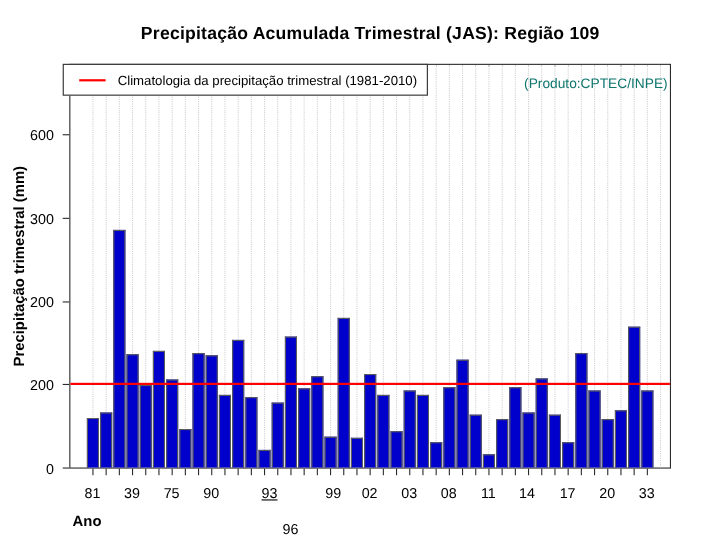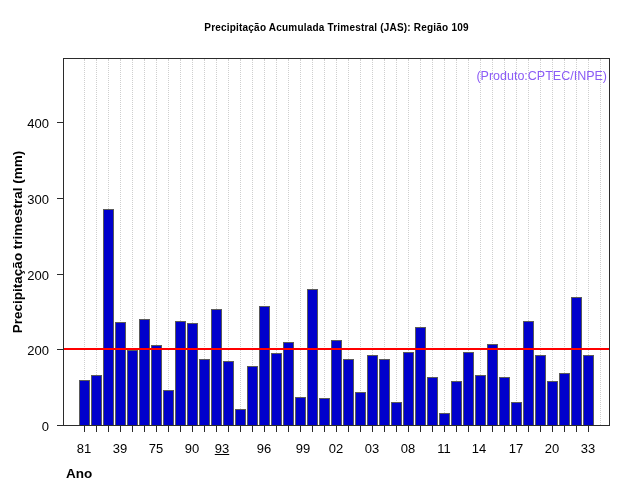--- a/index.html
+++ b/index.html
@@ -3,21 +3,21 @@
 <meta charset="utf-8">
 <style>
   html,body{margin:0;padding:0;background:#fff;}
   #chart{
     position:relative;width:640px;height:500px;background:#fff;
     font-family:"Liberation Sans","DejaVu Sans",sans-serif;color:#000;
     overflow:hidden;
   }
   .title{
     position:absolute;left:63px;top:22px;width:547px;text-align:center;
-    font-size:10px;font-weight:bold;letter-spacing:.2px;
+    font-size:16px;font-weight:bold;letter-spacing:.2px;
   }
   .plot{
     position:absolute;left:63px;top:58px;width:547px;height:368px;
     border:1px solid #2b2b2b;box-sizing:border-box;background:#fff;
   }
   .gridline{
     position:absolute;top:0;bottom:0;width:0;
     border-left:1px dotted #cfcfcf;z-index:1;
   }
   .bar{
@@ -28,21 +28,21 @@
     position:absolute;left:0;right:0;height:2px;background:#ff0000;z-index:3;
   }
   .legend{
     position:absolute;left:57px;top:58px;width:332px;height:29px;
     background:#fff;border:1px solid #2b2b2b;box-sizing:border-box;
     display:flex;align-items:center;z-index:5;
   }
   .legend-line{width:24px;height:2px;background:#ff0000;margin:0 11px 0 14px;flex:none;}
   .legend-text{font-size:12px;white-space:nowrap;}
   .watermark{
-    position:absolute;top:69px;right:33px;font-size:12.5px;color:#8b5cf6;
+    position:absolute;top:69px;right:33px;font-size:12.5px;color:#0f766e;
     z-index:4;white-space:nowrap;margin-left:34px;
   }
   .y-tick{position:absolute;width:6px;height:1px;background:#2b2b2b;left:57px;}
   .y-tick-label{
     position:absolute;left:0;width:49px;text-align:right;font-size:13px;
     transform:translateY(-50%);
   }
   .x-tick{position:absolute;top:426px;width:1px;height:6px;background:#2b2b2b;}
   .x-tick-label{
     position:absolute;top:441px;width:26px;text-align:center;font-size:13px;
@@ -148,58 +148,62 @@
       <div class="bar" style="left: 446.5px; height: 23px; background: rgb(0, 0, 204); border-color: rgb(90, 90, 90);"></div>
       <div class="bar" style="left: 458.5px; height: 104px; background: rgb(0, 0, 204); border-color: rgb(90, 90, 90);"></div>
       <div class="bar" style="left: 470.5px; height: 70px; background: rgb(0, 0, 204); border-color: rgb(90, 90, 90);"></div>
       <div class="bar" style="left: 482.5px; height: 44px; background: rgb(0, 0, 204); border-color: rgb(90, 90, 90);"></div>
       <div class="bar" style="left: 494.5px; height: 52px; background: rgb(0, 0, 204); border-color: rgb(90, 90, 90);"></div>
       <div class="bar" style="left: 506.5px; height: 128px; background: rgb(0, 0, 204); border-color: rgb(90, 90, 90);"></div>
       <div class="bar" style="left: 518.5px; height: 70px; background: rgb(0, 0, 204); border-color: rgb(90, 90, 90);"></div>
       <div class="climo-line" style="bottom: 75px; background: rgb(255, 0, 0);"></div>
     </div>
 
+  <div class="legend">
+    <span class="legend-line"></span>
+    <span class="legend-text">Climatologia da precipitação trimestral (1981-2010)</span>
+  </div>
 
   <div class="watermark">(Produto:CPTEC/INPE)</div>
 
   <div id="yaxis">
       <div class="y-tick" style="top: 425px;"></div>
       <div class="y-tick-label" style="top: 426px;">0</div>
       <div class="y-tick" style="top: 349px;"></div>
       <div class="y-tick-label" style="top: 350px;">200</div>
       <div class="y-tick" style="top: 274px;"></div>
       <div class="y-tick-label" style="top: 275px;">200</div>
       <div class="y-tick" style="top: 198px;"></div>
       <div class="y-tick-label" style="top: 199px;">300</div>
       <div class="y-tick" style="top: 122px;"></div>
-      <div class="y-tick-label" style="top: 123px;">400</div>
+      <div class="y-tick-label" style="top: 123px;">600</div>
     </div>
   <div id="xaxis">
       <div class="x-tick" style="left: 84px;"></div>
       <div class="x-tick-label" style="left: 71px;">81</div>
       <div class="x-tick" style="left: 96px;"></div>
       <div class="x-tick" style="left: 108px;"></div>
       <div class="x-tick" style="left: 120px;"></div>
       <div class="x-tick-label" style="left: 107px;">39</div>
       <div class="x-tick" style="left: 132px;"></div>
       <div class="x-tick" style="left: 144px;"></div>
       <div class="x-tick" style="left: 156px;"></div>
       <div class="x-tick-label" style="left: 143px;">75</div>
       <div class="x-tick" style="left: 168px;"></div>
       <div class="x-tick" style="left: 180px;"></div>
       <div class="x-tick" style="left: 192px;"></div>
       <div class="x-tick-label" style="left: 179px;">90</div>
       <div class="x-tick" style="left: 204px;"></div>
       <div class="x-tick" style="left: 216px;"></div>
       <div class="x-tick" style="left: 228px;"></div>
-      <div class="x-tick-label" style="left: 209px; text-decoration: underline;">93</div>
+      <div class="x-tick-label" style="left: 232px; text-decoration: underline;">93</div>
       <div class="x-tick" style="left: 240px;"></div>
       <div class="x-tick" style="left: 252px;"></div>
       <div class="x-tick" style="left: 264px;"></div>
-      <div class="x-tick-label" style="left: 251px;">96</div>
+      <div class="x-tick-label" style="left: 251px; margin-top: 32px;">96</div>
       <div class="x-tick" style="left: 276px;"></div>
       <div class="x-tick" style="left: 288px;"></div>
       <div class="x-tick" style="left: 300px;"></div>
       <div class="x-tick-label" style="left: 290px;">99</div>
       <div class="x-tick" style="left: 312px;"></div>
       <div class="x-tick" style="left: 324px;"></div>
       <div class="x-tick" style="left: 336px;"></div>
       <div class="x-tick-label" style="left: 323px;">02</div>
       <div class="x-tick" style="left: 348px;"></div>
       <div class="x-tick" style="left: 360px;"></div>

